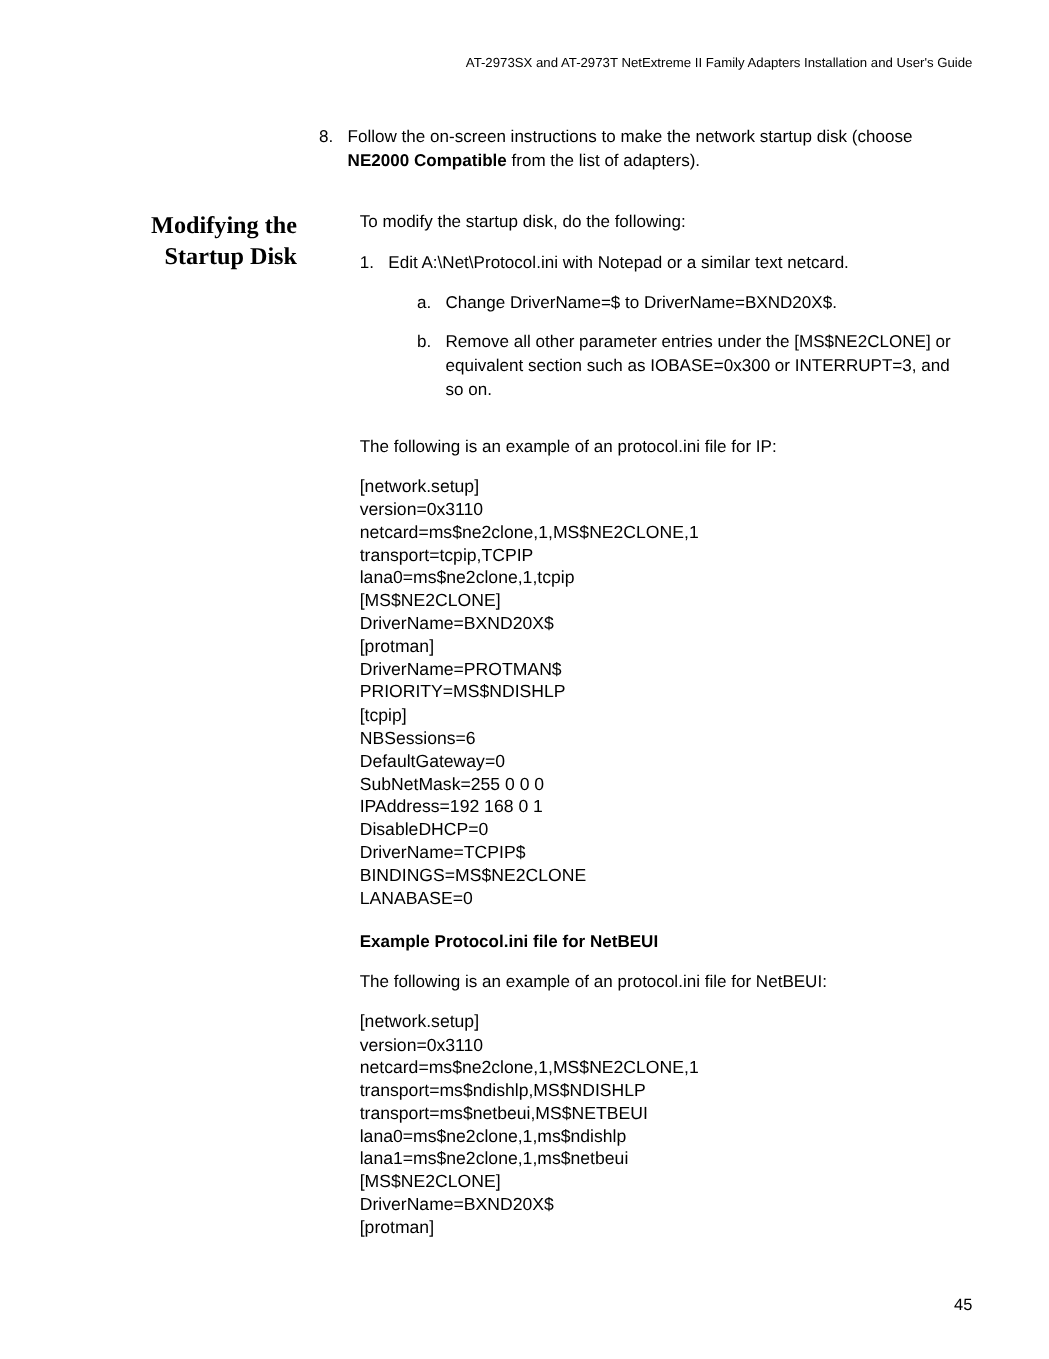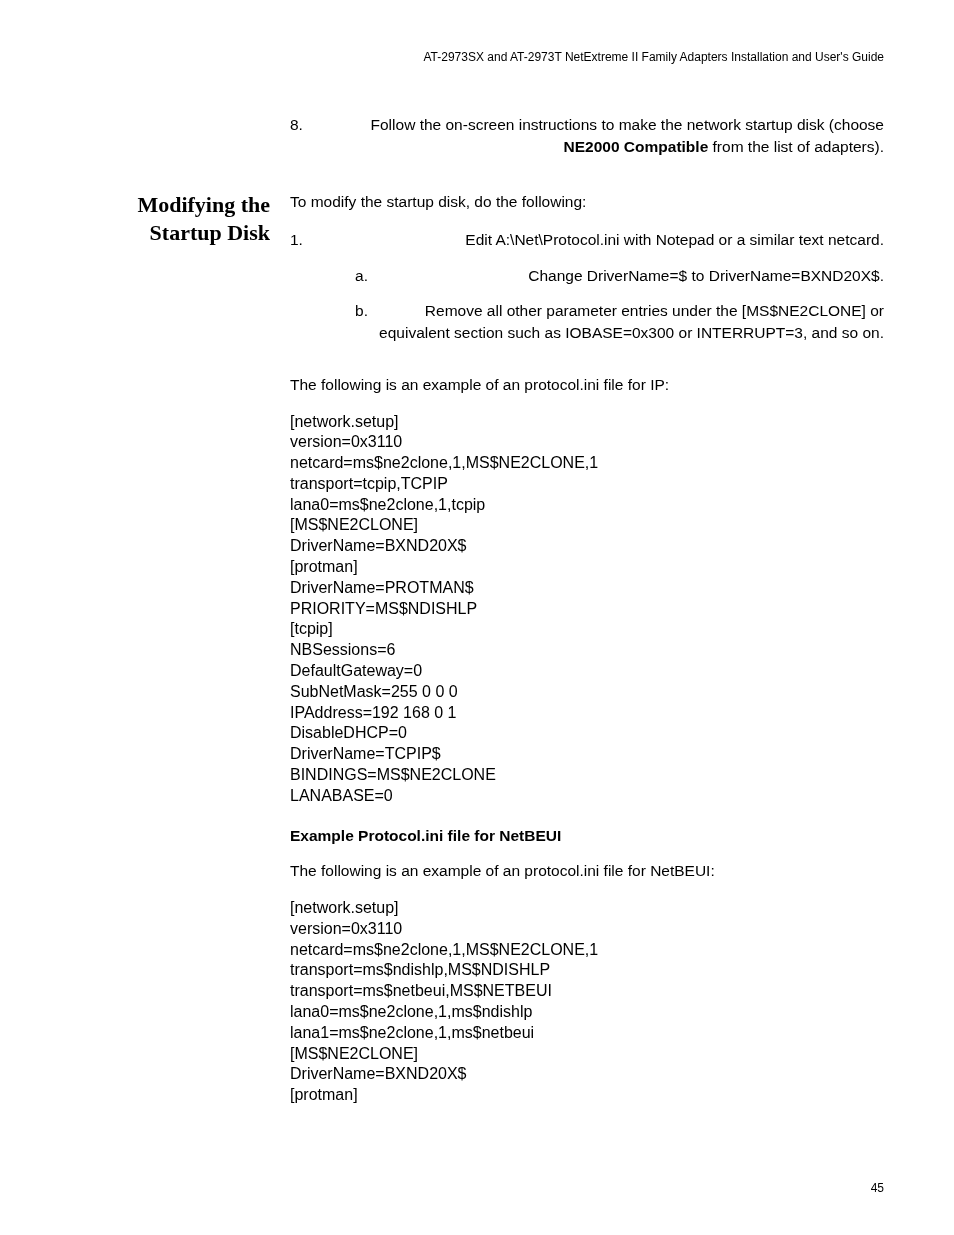--- a/index.html
+++ b/index.html
@@ -49,21 +49,20 @@
   .ol-num > li {
     display: flex;
     margin-bottom: 16px;
   }
   .ol-num .num {
     width: 26px;
     flex-shrink: 0;
   }
   .ol-num .txt {
     flex: 1;
-    text-align: right;
   }
   .ol-alpha {
     list-style: none;
     padding: 0;
     margin: 14px 0 0 0;
   }
   .ol-alpha > li {
     display: flex;
     margin-bottom: 14px;
     margin-left: 26px;
@@ -86,21 +85,21 @@
     font-family: Liberation Sans, sans-serif;
     font-size: 16px;
     white-space: pre;
     line-height: 1.3;
     margin: 0 0 18px 0;
   }
   .page-num {
     position: absolute;
     bottom: 40px;
     right: 70px;
-    font-size: 12px;
+    font-size: 15px;
   }
   .bold {
     font-weight: bold;
   }
 </style>
 </head>
 <body>
 
 <div class="page">
 
@@ -113,21 +112,21 @@
         <li>
           <span class="num">8.</span>
           <span class="txt">
             <span>Follow the on-screen instructions to make the network startup disk (choose </span><span class="bold">NE2000 Compatible</span><span> from the list of adapters).</span>
           </span>
         </li>
       </ol>
     </div>
   </div>
 
-  <div class="content-row" style="margin-top:18px;">
+  <div class="content-row" style="margin-top:18px;gap:37px;">
     <div class="side-heading">
       <span>Modifying the</span><br>
       <span>Startup Disk</span>
     </div>
     <div class="main-col">
 
       <p class="para">To modify the startup disk, do the following:</p>
 
       <ol class="ol-num">
         <li>

